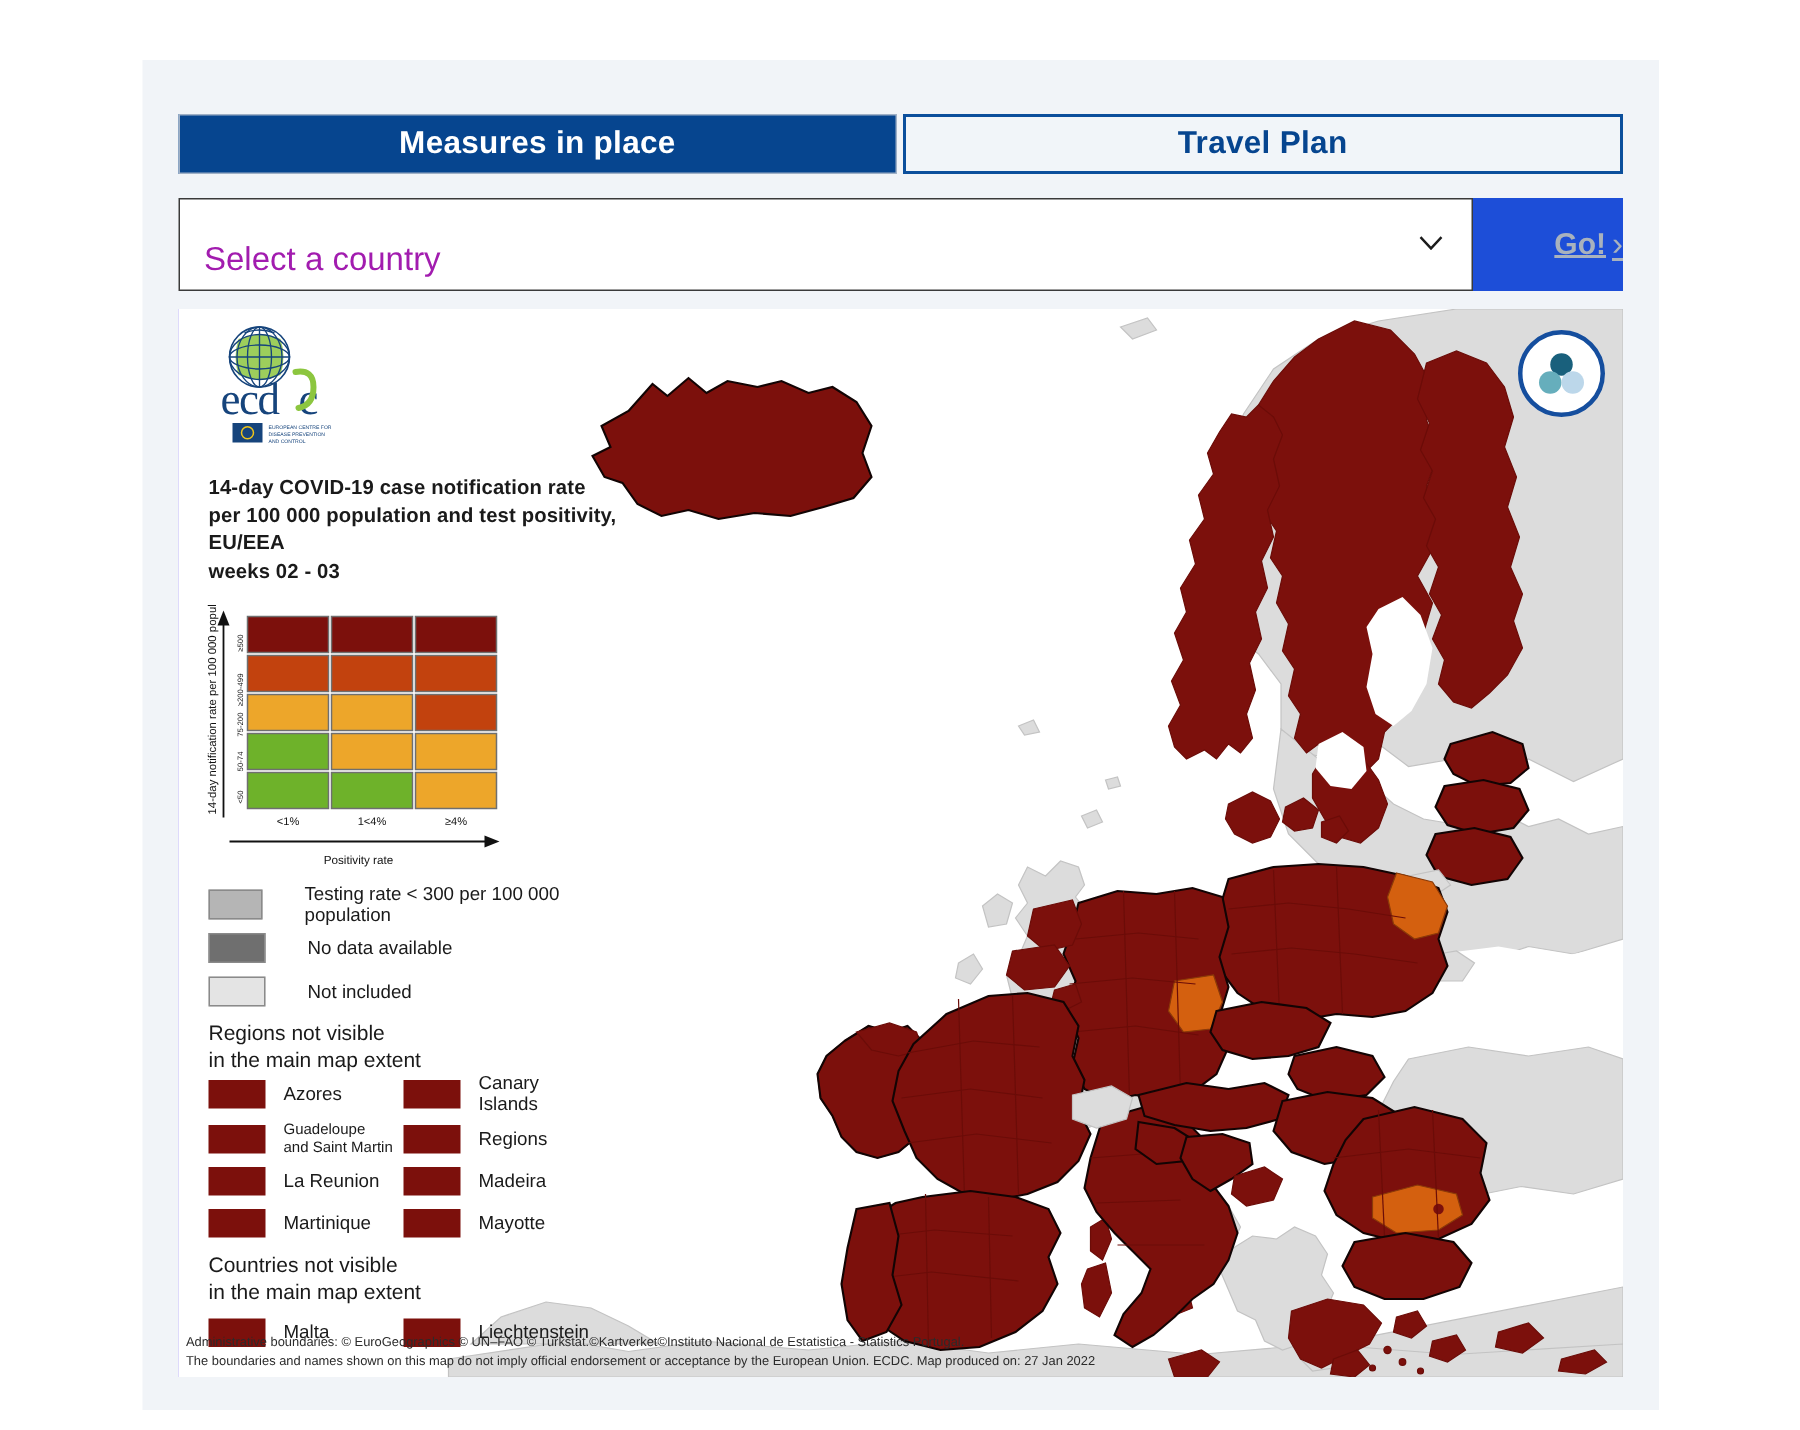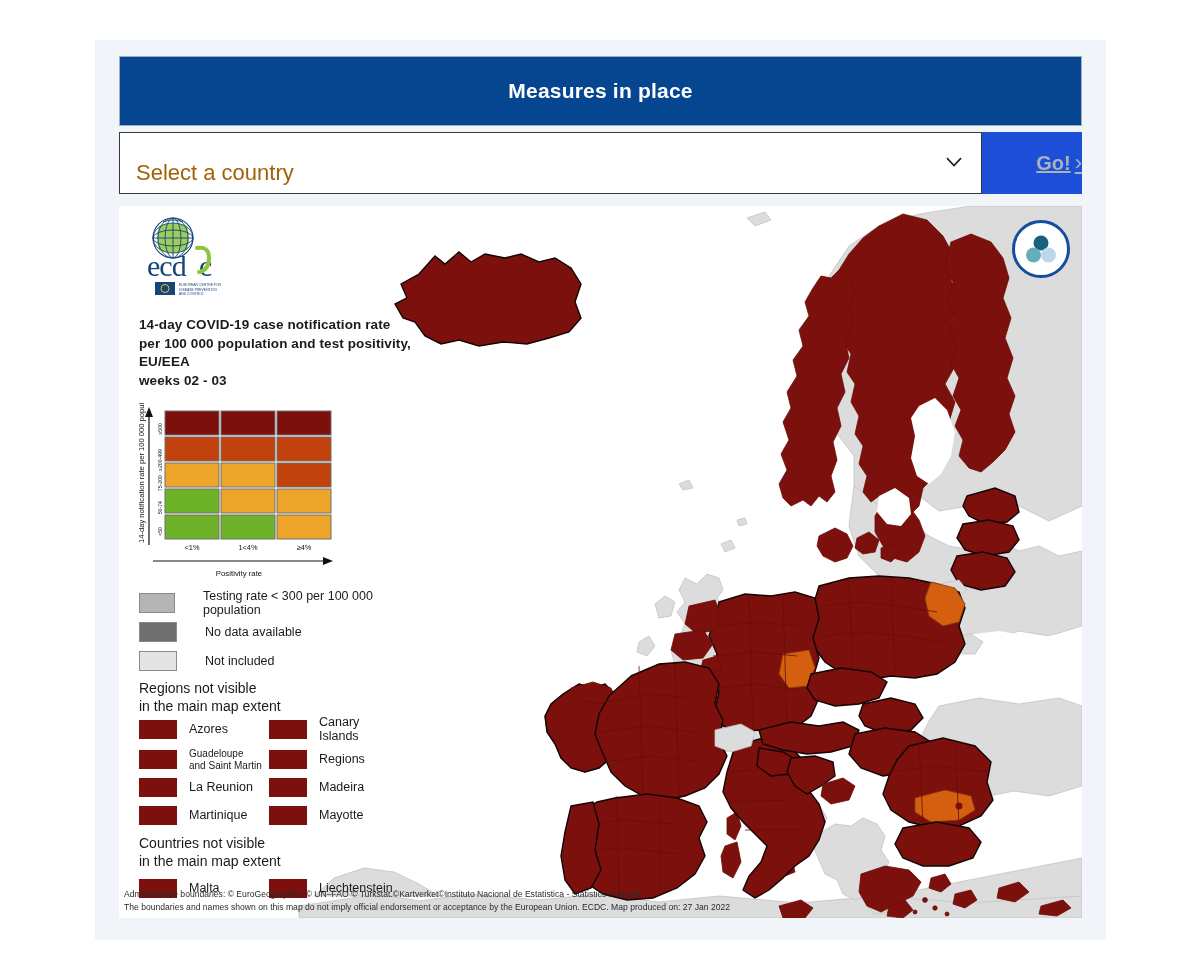--- a/index.html
+++ b/index.html
@@ -15,22 +15,22 @@
   .panel {
     position: absolute;
     left: 95px; top: 40px;
     width: 1011px; height: 900px;
     background: #f1f4f8;
     box-sizing: border-box;
   }
 
   
   .tabs {
-    position: absolute; left: 24px; top: 16px;
-    width: 963px; height: 70px;
+    position: absolute; left: 24px; top: 36px;
+    width: 963px; height: 40px;
     display: flex; gap: 4px;
   }
   .tab {
     flex: 1 1 0;
     display: flex; align-items: center; justify-content: center;
     font-size: 21px; font-weight: bold;
     letter-spacing: .2px;
     cursor: pointer;
     box-sizing: border-box;
   }
@@ -54,21 +54,21 @@
   .selectbox {
     position: relative;
     flex: 1 1 auto;
     background: #ffffff;
     border: 1px solid #3a3a3a;
     box-sizing: border-box;
     display: flex; align-items: center;
     cursor: pointer;
   }
   .selectbox .selval {
-    font-size: 22px; color: #a16207;
+    font-size: 22px; color: #a21caf;
     padding-left: 16px;
     margin-top: 20px;
   }
   .chev {
     position: absolute; right: 18px; top: 50%;
     transform: translateY(-55%);
     width: 18px; height: 18px;
   }
   .chev svg { display: block; }
   .gobtn {
@@ -167,20 +167,23 @@
 </head>
 <body>
 
 <div id="root">
   <div class="panel">
 
     <div class="tabs">
       <div class="tab active">
         <span>Measures in place</span>
       </div>
+      <div class="tab inactive">
+        <span>Travel Plan</span>
+      </div>
     </div>
 
     <div class="selectrow">
       <div class="selectbox">
         <span class="selval">Select a country</span>
         <span class="chev">
           <svg width="18" height="18" viewBox="0 0 18 18">
             <path d="M2 5 L9 12.5 L16 5" fill="none" stroke="#1c1c1c" stroke-width="1.6"></path>
           </svg>
         </span>

